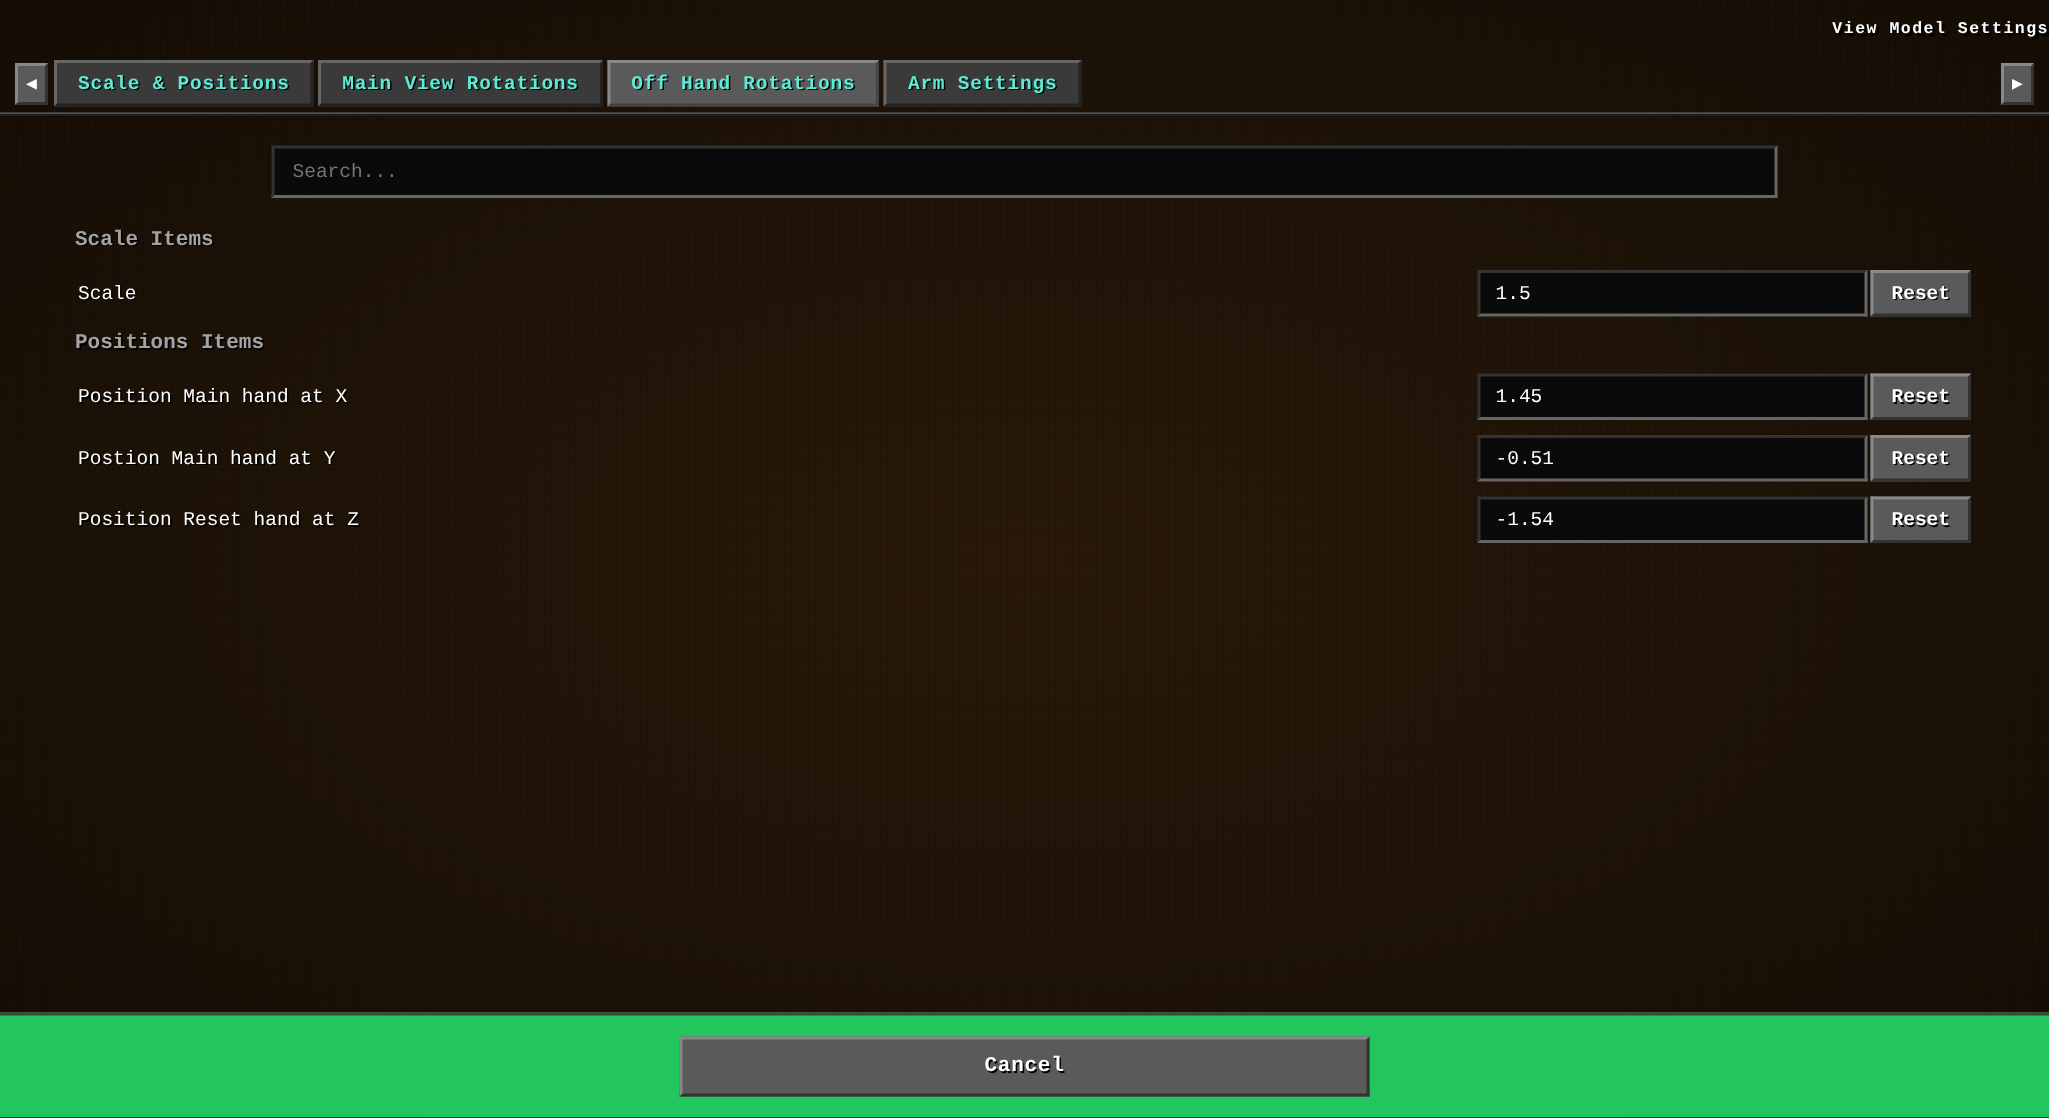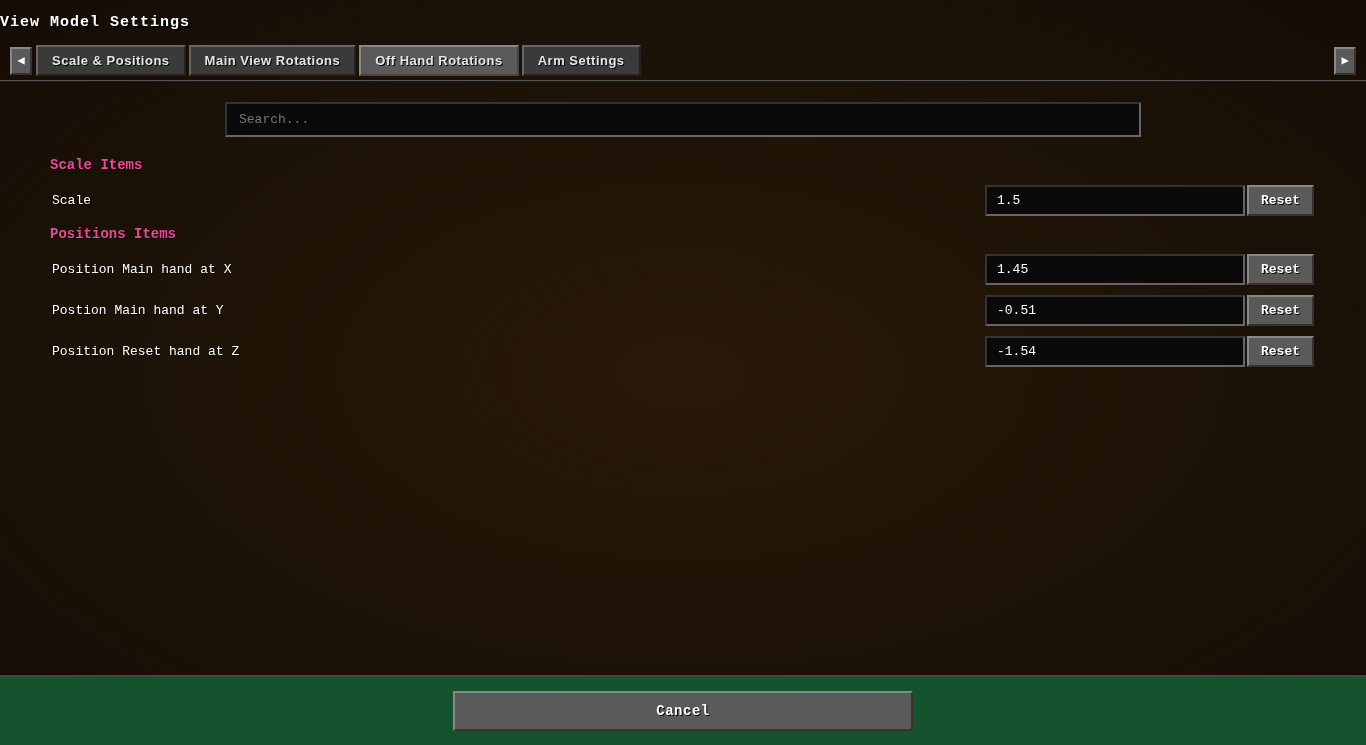--- a/index.html
+++ b/index.html
@@ -48,23 +48,23 @@
       position: relative;
       z-index: 1;
       width: 100%;
       height: 100%;
       display: flex;
       flex-direction: column;
     }
 
     
     .title-bar {
-      text-align: left;
+      text-align: right;
       padding: 14px 0 10px;
-      font-size: 15px;
+      font-size: 11px;
       font-weight: bold;
       letter-spacing: 1px;
       color: #ffffff;
       text-shadow: 2px 2px 0px #000;
     }
 
     
     .tab-nav {
       display: flex;
       align-items: center;
@@ -95,28 +95,28 @@
     }
 
     .tabs-container {
       display: flex;
       gap: 3px;
       flex: 1;
     }
 
     .tab {
       padding: 6px 14px;
-      font-family: Liberation Sans, sans-serif;
+      font-family: Liberation Mono, monospace;
       font-size: 13px;
       font-weight: bold;
       cursor: pointer;
       border: 2px solid;
       letter-spacing: 0.5px;
       text-shadow: 1px 1px 0px #000;
-      color: #e5e5e5;
+      color: #5eead4;
     }
 
     .tab.inactive {
       background: #3a3a3a;
       border-color: #666 #222 #222 #666;
     }
 
     .tab.active {
       background: #5a5a5a;
       border-color: #888 #444 #444 #888;
@@ -140,36 +140,36 @@
     }
 
     
     .search-container {
       display: flex;
       justify-content: center;
       margin-bottom: 20px;
     }
 
     .search-input {
-      width: 916px;
+      width: 1004px;
       padding: 8px 12px;
       background: #0a0a0a;
       border: 2px solid;
       border-color: #333 #666 #666 #333;
       color: #aaa;
       font-family: 'Courier New', monospace;
       font-size: 13px;
       outline: none;
     }
 
     
     .section-header {
       font-size: 14px;
       font-weight: bold;
-      color: #ec4899;
+      color: #a3a3a3;
       text-shadow: 1px 1px 0px #000;
       margin-bottom: 12px;
       margin-top: 0;
     }
 
     
     .setting-row {
       display: flex;
       align-items: center;
       margin-bottom: 10px;
@@ -216,21 +216,21 @@
     }
 
     
     .section-gap {
       margin-bottom: 8px;
     }
 
     
     .bottom-bar {
       height: 70px;
-      background: #14532d;
+      background: #22c55e;
       border-top: 2px solid #444;
       display: flex;
       align-items: center;
       justify-content: center;
       gap: 9px;
       padding: 0 20px;
     }
 
     .bottom-button {
       width: 460px;

